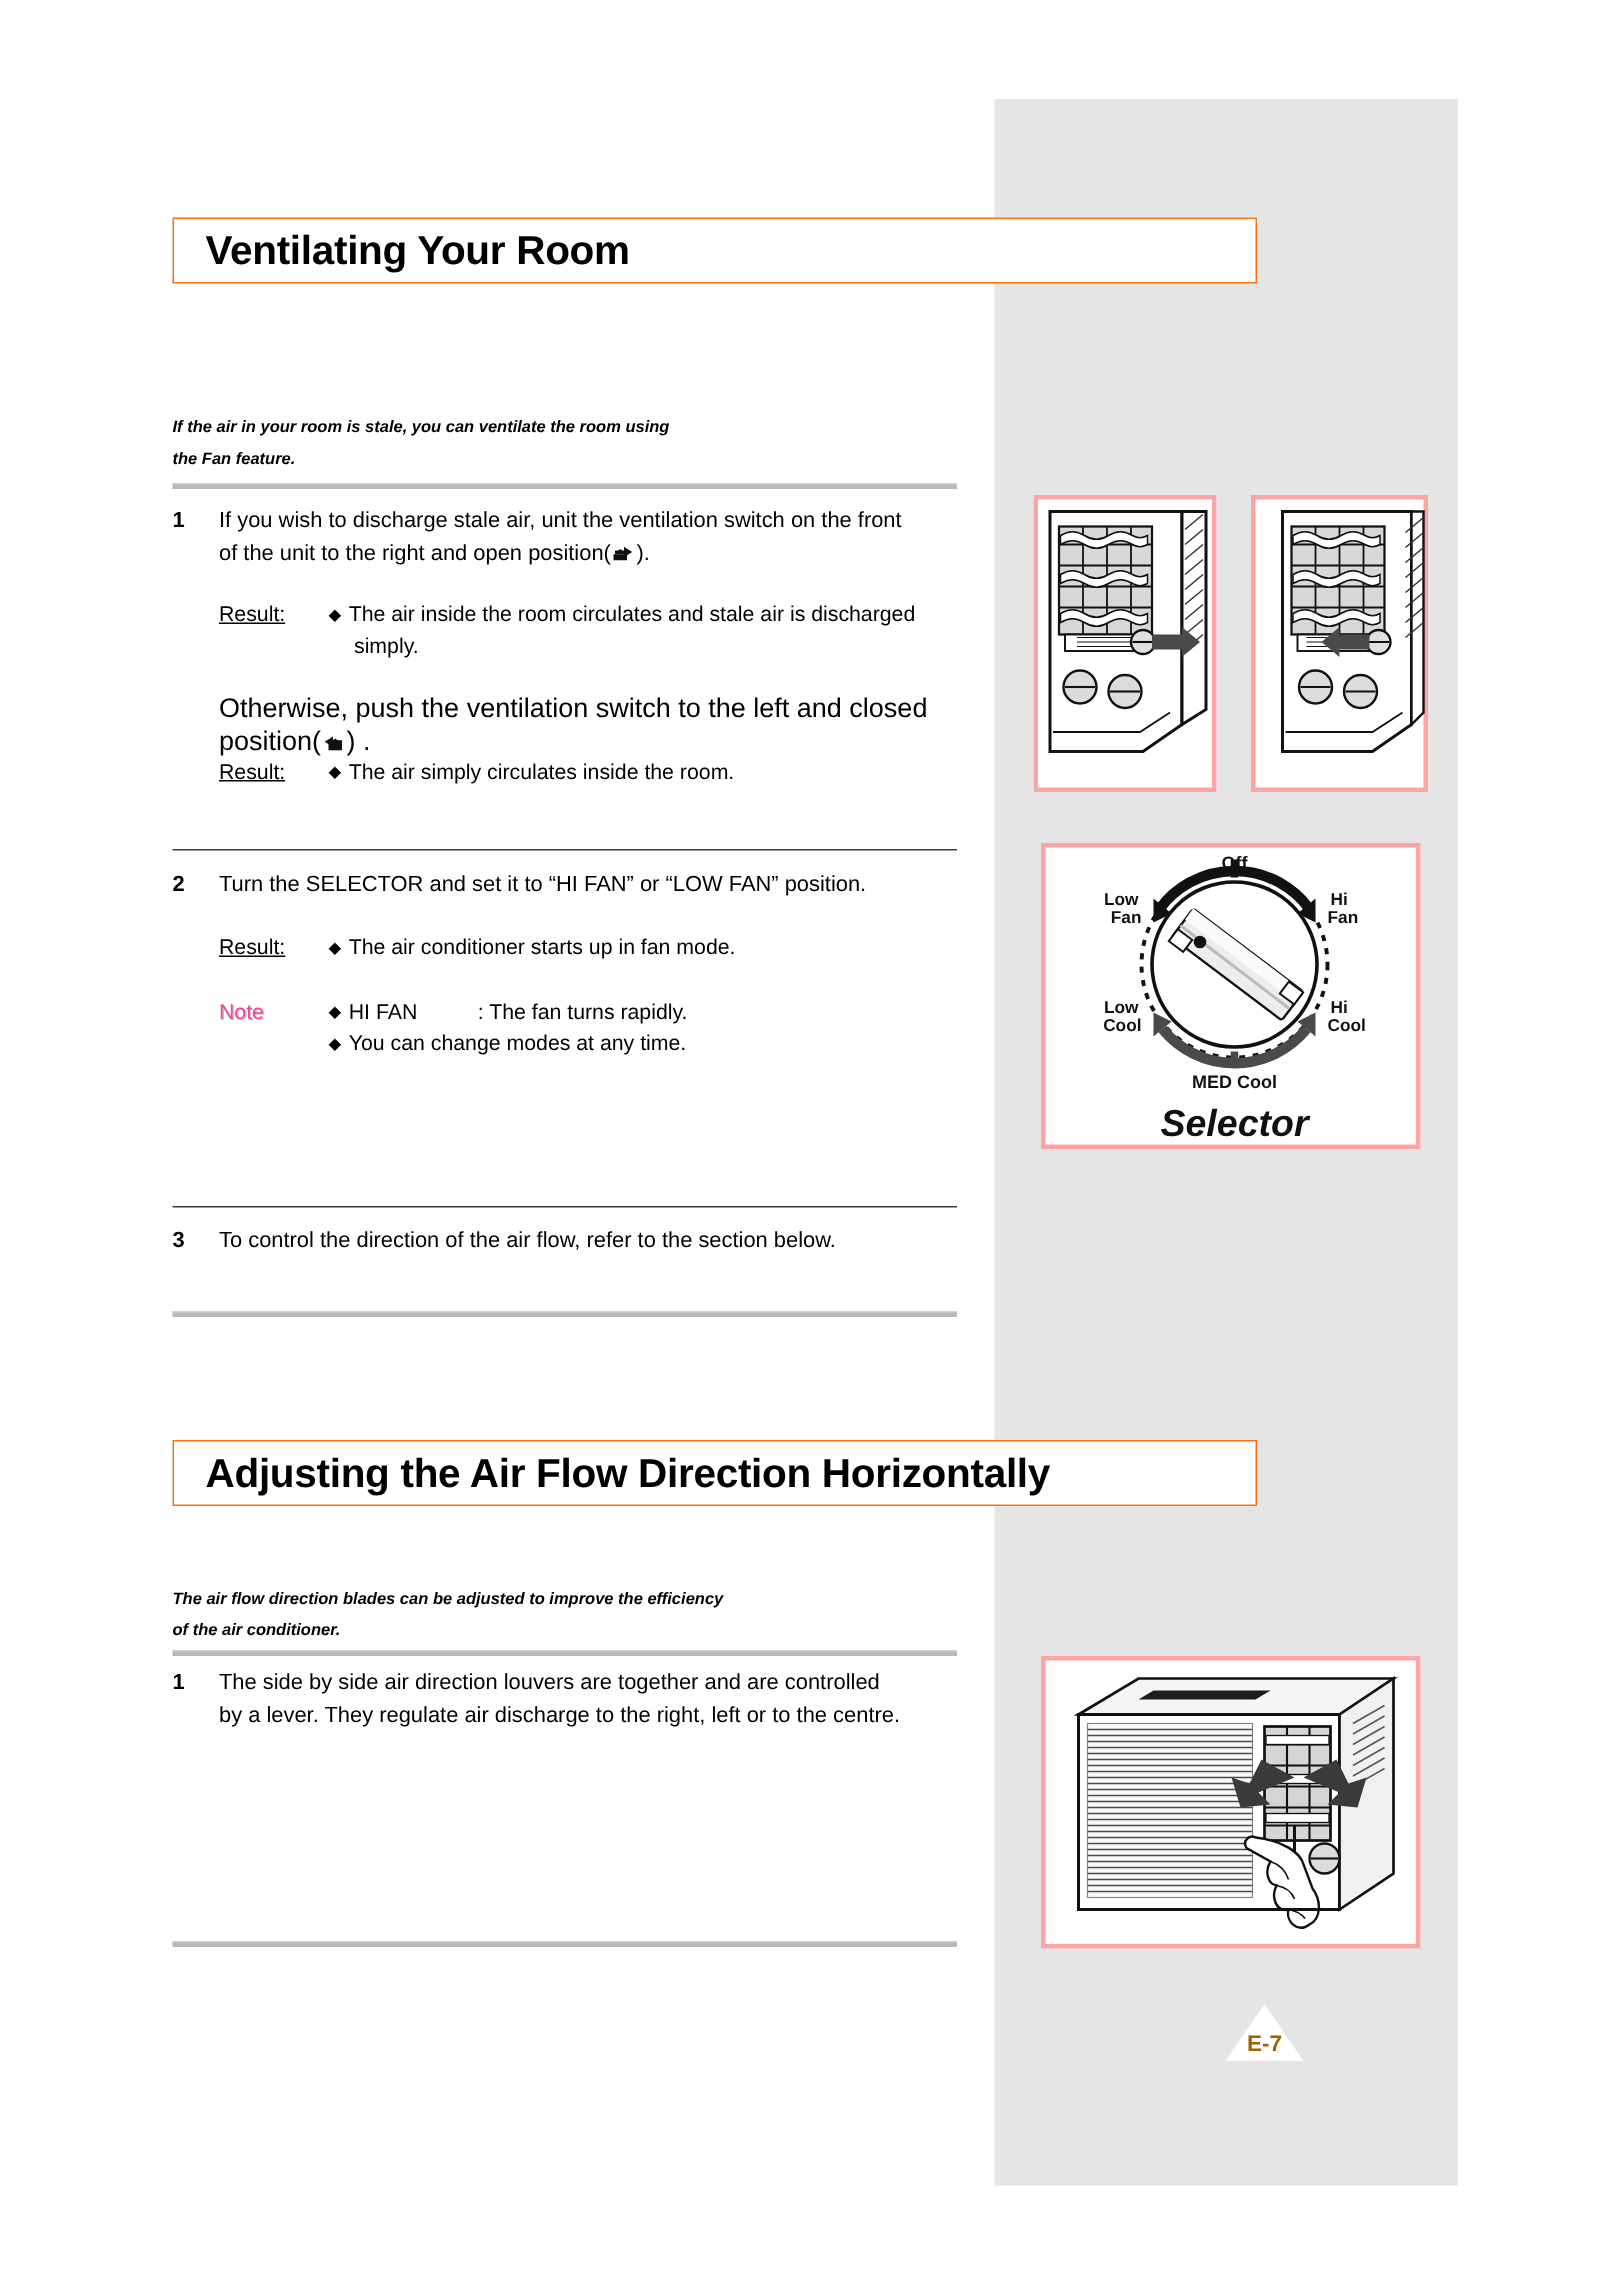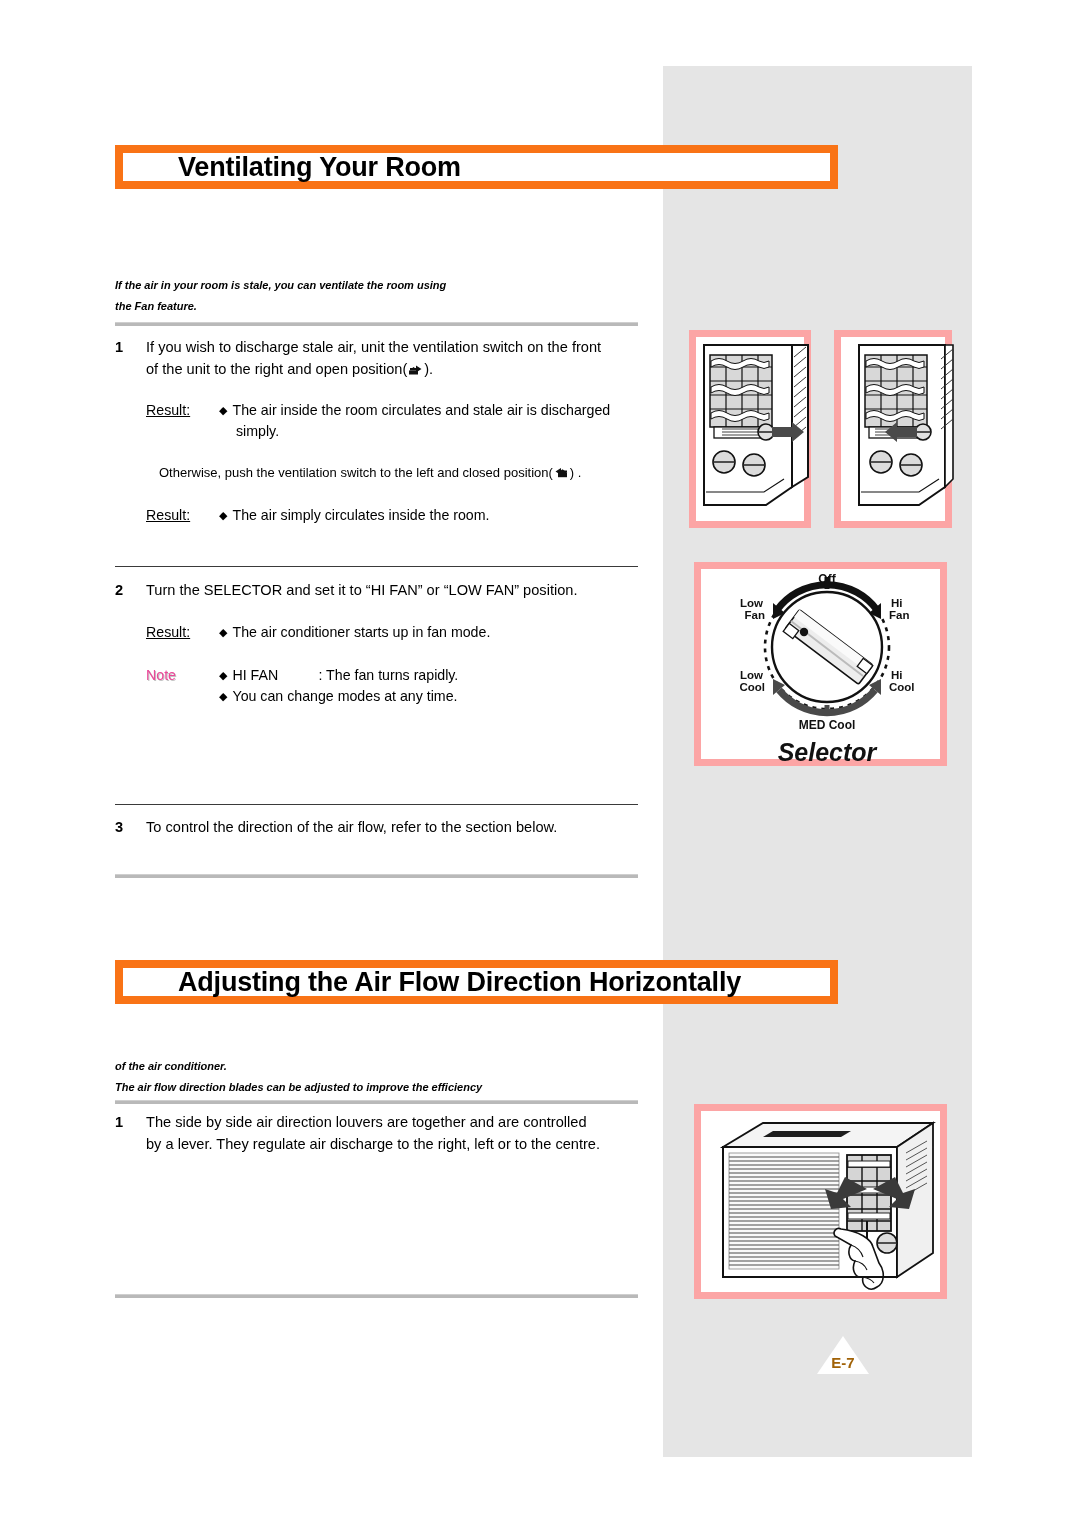--- a/index.html
+++ b/index.html
@@ -34,25 +34,24 @@
     height: 1528px;
   }
 
   
   .heading-bar {
     position: absolute;
     left: 115px;
     width: 723px;
     height: 44px;
     background: #ffffff;
-    border: 8px solid #f97316;
+    border: 1px solid #f97316;
     box-sizing: border-box;
     display: flex;
     align-items: center;
-    padding-left: 34px;
   }
   .heading-bar .heading-text {
     font-size: 27px;
     font-weight: bold;
     color: #000000;
     padding-left: 21px;
     letter-spacing: -0.2px;
   }
 
   
@@ -140,39 +139,38 @@
   }
   .note-term {
     display: inline-block;
     width: 86px;
   }
 
   .plain-line {
     position: absolute;
     left: 146px;
     width: 520px;
-    font-size: 13px;
+    font-size: 18px;
     line-height: 21.5px;
-    margin-left: 13px;
   }
 
   
   .switch-glyph {
     display: inline-block;
     width: 15px;
     height: 13px;
     vertical-align: -2px;
     margin: 0 1px;
   }
 
   
   .fig {
     position: absolute;
     background: #ffffff;
-    border: 7px solid #fca5a5;
+    border: 3px solid #fca5a5;
     box-sizing: border-box;
   }
 
   
   #page-tab {
     position: absolute;
     left: 843px;
     top: 1336px;
     width: 0;
     height: 0;
@@ -292,22 +290,22 @@
     </div>
   </div>
 
   <div class="rule-light" style="top:874px;"></div>
 
   <div class="heading-bar" style="top:960px;">
     <span class="heading-text">Adjusting the Air Flow Direction Horizontally</span>
   </div>
 
   <div class="intro" style="top:1056px;">
+    <div>The air flow direction blades can be adjusted to improve the efficiency</div>
     <div>of the air conditioner.</div>
-    <div>The air flow direction blades can be adjusted to improve the efficiency</div>
   </div>
 
   <div class="rule-light" style="top:1100px;"></div>
 
   <div class="step" style="top:1112px;">
     <span class="num">1</span>
     <div class="body">
       <div>The side by side air direction louvers are together and are controlled</div>
       <div>by a lever. They regulate air discharge to the right, left or to the centre.</div>
     </div>

